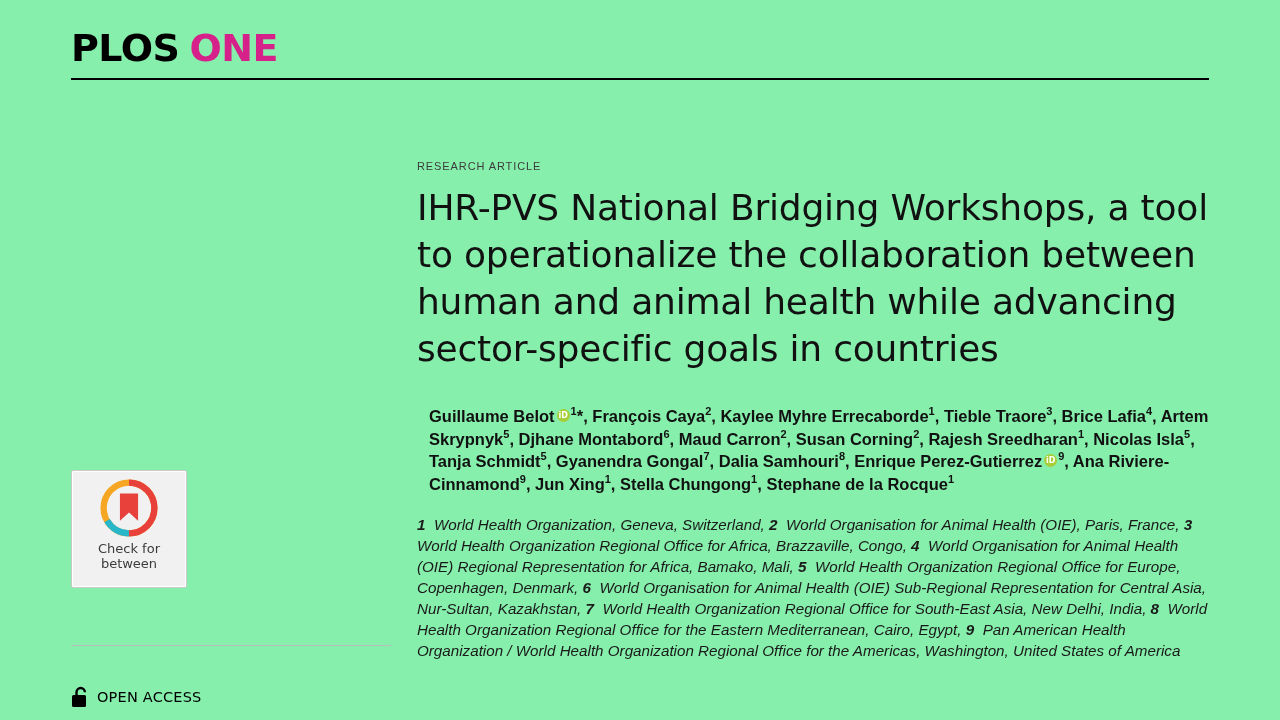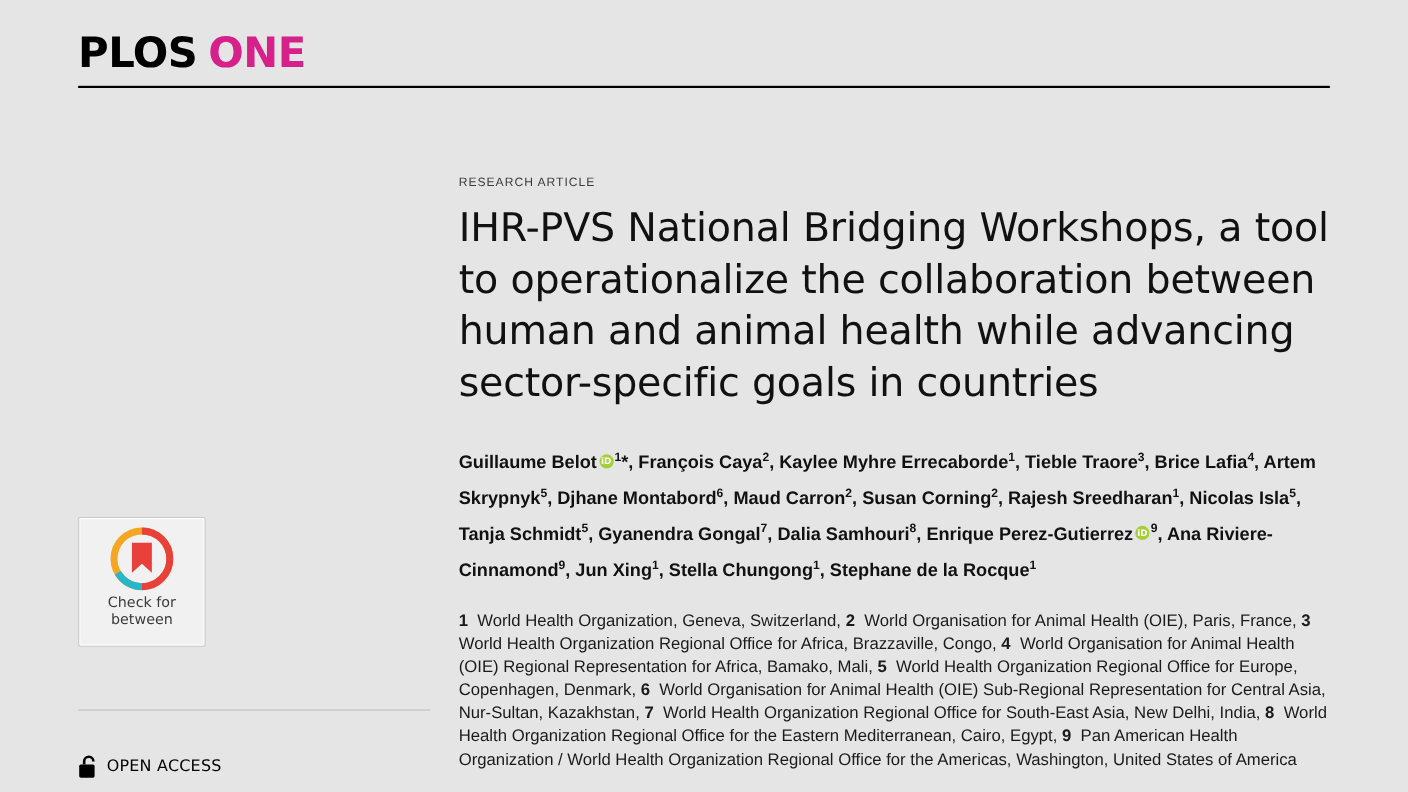--- a/index.html
+++ b/index.html
@@ -6,21 +6,21 @@
   html, body {
     margin: 0; padding: 0;
     width: 1280px; height: 720px;
     background: #ffffff;
     font-family: "Liberation Sans", sans-serif;
     overflow: hidden;
   }
   .page {
     position: relative;
     width: 1280px; height: 720px;
-    background: #e5e5e5;
+    background: #86efac;
   }
 
   
   .masthead {
     position: absolute;
     left: 71px; top: 26px;
     width: 1138px;
     height: 54px;
     border-bottom: 2px solid #000;
   }
@@ -101,24 +101,24 @@
     font-size: 36px;
     line-height: 47px;
     font-weight: 400;
     color: #111111;
     margin: 0 0 30px 0;
     letter-spacing: -0.2px;
   }
   .authors {
     font-family: "Liberation Sans", sans-serif;
     font-size: 16.5px;
-    line-height: 28px;
+    line-height: 18px;
     font-weight: 700;
     color: #111;
-    margin: 0 0 22px 0;
+    margin: 0 0 22px 12px;
   }
   .authors sup { font-size: 11px; font-weight: 700; vertical-align: super; }
   .orcid {
     display: inline-block;
     width: 13px; height: 13px;
     border-radius: 50%;
     background: #a6ce39;
     position: relative;
     vertical-align: baseline;
     margin: 0 1px 0 2px;
@@ -133,20 +133,21 @@
     text-align: center;
     font-family: "DejaVu Sans", sans-serif;
     font-weight: 700;
   }
   .affiliations {
     font-family: "Liberation Sans", sans-serif;
     font-size: 15.2px;
     line-height: 21px;
     color: #1a1a1a;
     margin: 0;
+    font-style: italic;
   }
   .affiliations b { font-weight: 700; }
 </style>
 </head>
 <body>
 
 <div class="page">
 
   <div class="masthead">
     <div class="logo">

